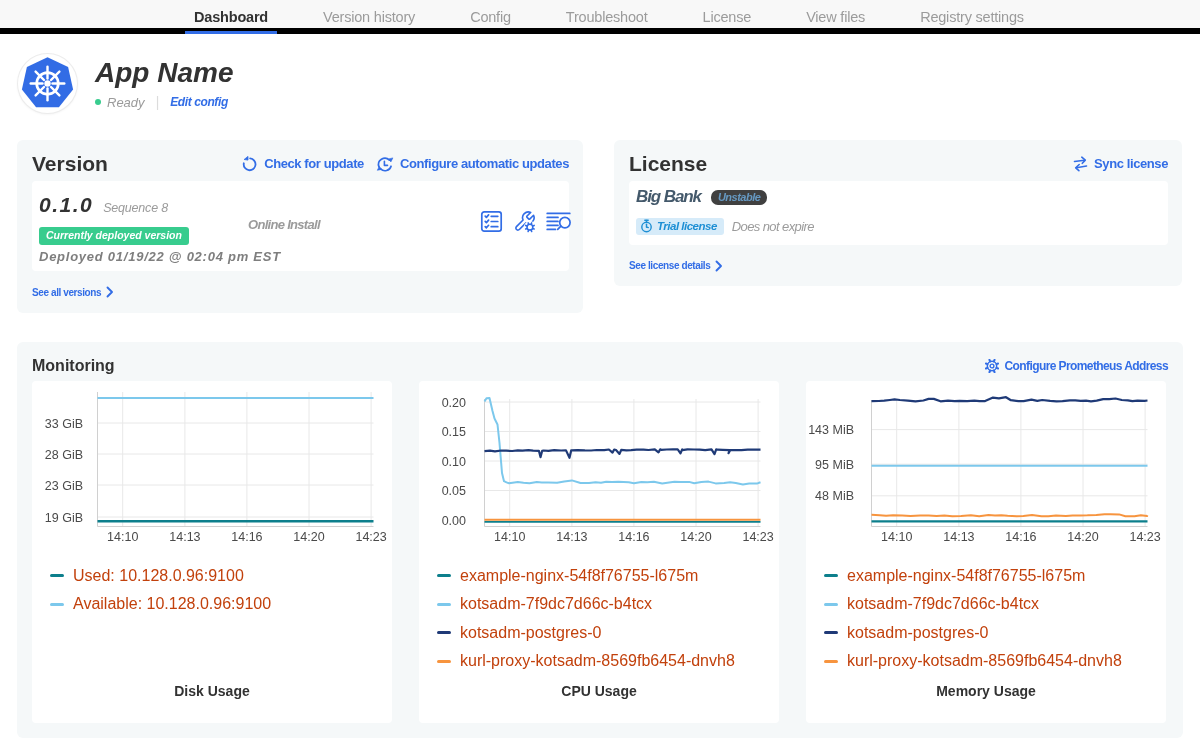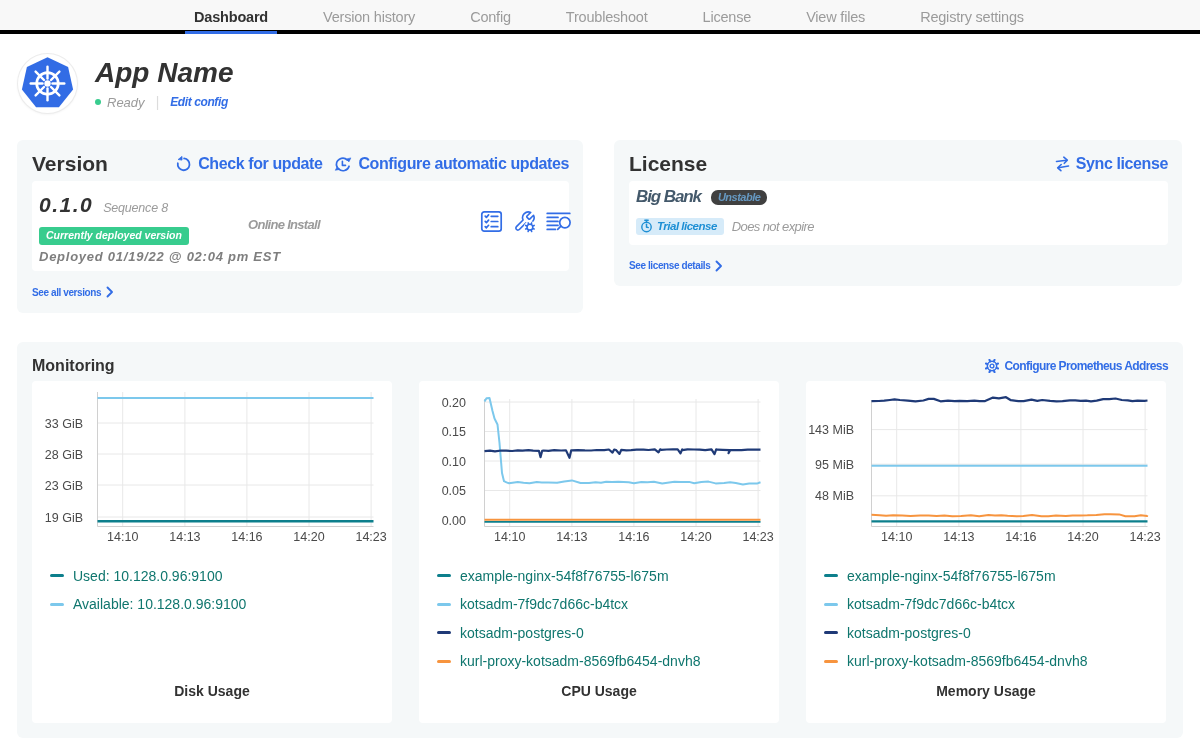--- a/index.html
+++ b/index.html
@@ -1,21 +1,21 @@
 <!DOCTYPE html>
 <html><head>
 <meta charset="utf-8">
 <style>
 * { margin:0; padding:0; box-sizing:border-box; }
 html,body { width:1200px; background:#fff; font-family:"Liberation Sans",sans-serif; }
 a { text-decoration:none; }
 .blue { color:#326de6; font-weight:bold; letter-spacing:-0.4px; }
 
 
-.nav { height:34px; background:#f8f8f8; border-bottom:4px solid #000000; display:flex; justify-content:center; padding-left:18px; }
+.nav { height:34px; background:#f8f8f8; border-bottom:6px solid #000000; display:flex; justify-content:center; padding-left:18px; }
 .nav-items { display:flex; }
 .nav-item { position:relative; font-size:14.5px; letter-spacing:-0.2px; color:#9b9b9b; font-weight:400; margin:0 27.5px; display:flex; align-items:center; height:34px; }
 .nav-item.active { color:#323232; font-weight:600; }
 .nav-item.active:after { content:""; position:absolute; left:-9px; right:-9px; bottom:0; height:3px; background:#326de6; }
 
 
 .app-header { padding:20px 0 0 18px; display:flex; }
 .app-icon { width:59px; height:59px; border-radius:50%; background:#fff; box-shadow:0 0 0 1px #ececec, 0 1px 3px rgba(0,0,0,.08); display:flex; align-items:center; justify-content:center; }
 .app-head-right { margin-left:18px; padding-top:3px;font-style:italic; }
 .app-title { font-size:28px; font-weight:bold; color:#323232; letter-spacing:0; }
@@ -26,21 +26,21 @@
 .app-status a { font-size:12px; }
 
 
 .cards-row { display:flex; align-items:flex-start; padding:0 17px; margin-top:27px; }
 .card { background:#f5f8f9; border-radius:6px; padding:14px 14px 13px 15px; }
 .card-ver { width:566px; margin-right:31px; }
 .card-lic { width:568px; }
 .card-head { display:flex; align-items:center; height:19px; }
 .card-title { font-size:21px; font-weight:bold; color:#323232; }
 .card-links { margin-left:auto; display:flex; align-items:center; }
-.card-links a { font-size:16px; display:flex; align-items:center; }
+.card-links a { font-size:13px; display:flex; align-items:center; }
 .card-links a svg { margin-right:6px; }
 .inner { background:#fff; border-radius:4px; margin-top:8px; position:relative;font-style:italic; }
 .see-link { display:inline-flex; align-items:center; font-size:10px; margin-top:14px; height:14px; }
 .see-link svg { margin-left:5px; }
 
 
 .ver-inner { height:90px; padding:12px 14px 0 7px; }
 .ver-num-row { display:flex; align-items:baseline; }
 .ver-num { font-size:21px; font-weight:bold; color:#323232; letter-spacing:1.5px; }
 .ver-seq { font-size:12.5px; color:#9b9b9b; margin-left:10px; letter-spacing:-0.2px; }
@@ -65,21 +65,21 @@
 .mon-head { display:flex; align-items:center; }
 .mon-title { font-size:16px; font-weight:bold; color:#323232; }
 .mon-link { margin-left:auto; font-size:12px; display:flex; align-items:center; }
 .mon-link svg { margin-right:6px; }
 .charts { display:flex; margin-top:6px; }
 .chart-card { width:360px; height:342px; background:#fff; border-radius:4px; position:relative; margin-right:27px; }
 .chart-card:last-child { margin-right:0; }
 .legend { margin-top:7px; }
 .leg-row { display:flex; align-items:center; height:28.5px; padding-left:18px; }
 .leg-dash { width:14px; height:3px; border-radius:1.5px; margin-right:9px; flex:none; }
-.leg-txt { font-size:14px; color:#0f766e; }
+.leg-txt { font-size:16px; color:#c2410c; }
 .chart-title { position:absolute; bottom:24px; left:0; width:100%; text-align:center; font-size:14px; font-weight:bold; color:#323232; }
 </style>
 </head>
 <body>
 <div class="nav">
   <div class="nav-items">
     <div class="nav-item active">Dashboard</div>
     <div class="nav-item">Version history</div>
     <div class="nav-item">Config</div>
     <div class="nav-item">Troubleshoot</div>

